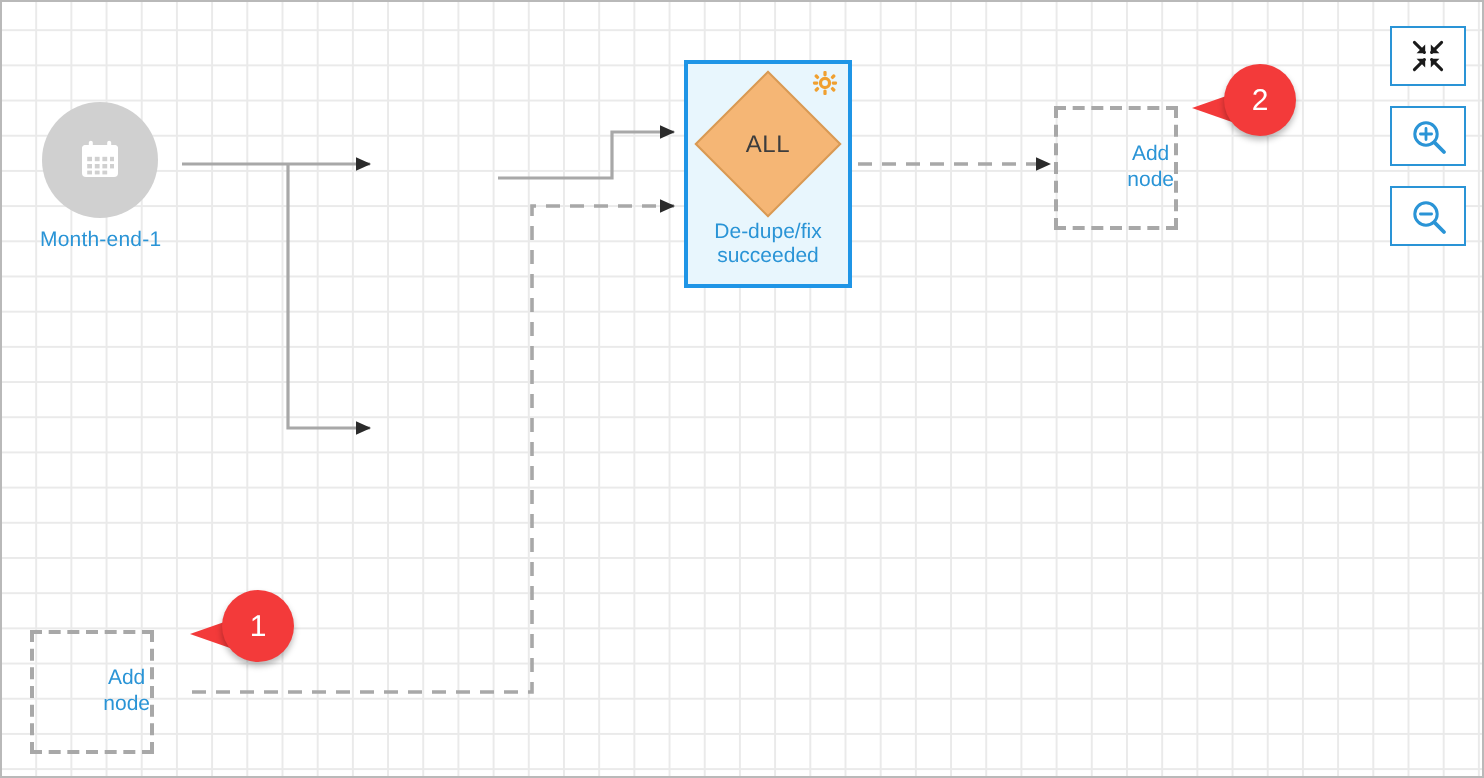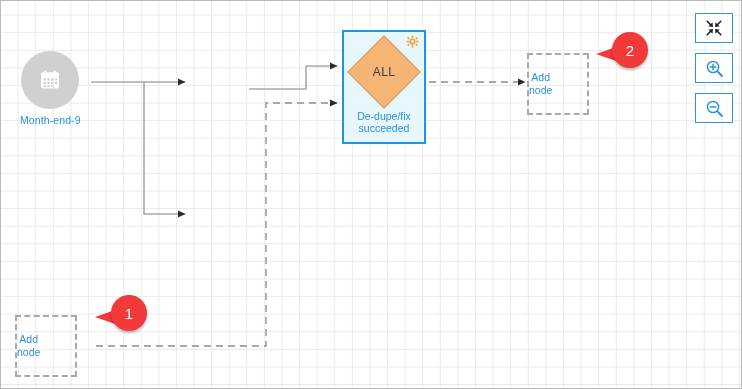--- a/index.html
+++ b/index.html
@@ -136,21 +136,21 @@
   }
 
   
   .add-node {
     position: absolute;
     box-sizing: border-box;
     border: 2px dashed #a8a8a8;
     background: transparent;
     display: flex;
     align-items: center;
-    justify-content: flex-start;
+    justify-content: flex-end;
   }
   .add-node-text {
     font-size: 10.5px;
     line-height: 13px;
     color: #2a94d6;
     text-align: center;
     white-space: pre-line;
   }
 
   
@@ -247,21 +247,21 @@
           <rect x="5.6" y="14" width="2.4" height="2.2"></rect>
           <rect x="9.4" y="14" width="2.4" height="2.2"></rect>
           <rect x="13.2" y="14" width="2.4" height="2.2"></rect>
           <rect x="17" y="14" width="2" height="2.2"></rect>
           <rect x="5.6" y="17.3" width="2.4" height="1.9"></rect>
           <rect x="9.4" y="17.3" width="2.4" height="1.9"></rect>
           <rect x="13.2" y="17.3" width="2.4" height="1.9"></rect>
         </g>
       </svg>
     </div>
-    <div class="node-label">Month-end-9</div>
+    <div class="node-label">Month-end-1</div>
   </div>
 
 
 
   <div class="decision-box">
     <svg class="decision-gear" viewBox="0 0 16 16">
       <path fill="#f0a030" d="M8 4.2a3.8 3.8 0 1 0 0 7.6 3.8 3.8 0 0 0 0-7.6zm0 5.6a1.8 1.8 0 1 1 0-3.6 1.8 1.8 0 0 1 0 3.6z"></path>
       <g fill="#f0a030">
         <rect x="7" y="0.6" width="2" height="3.2" rx=".7"></rect>
         <rect x="7" y="12.2" width="2" height="3.2" rx=".7"></rect>

